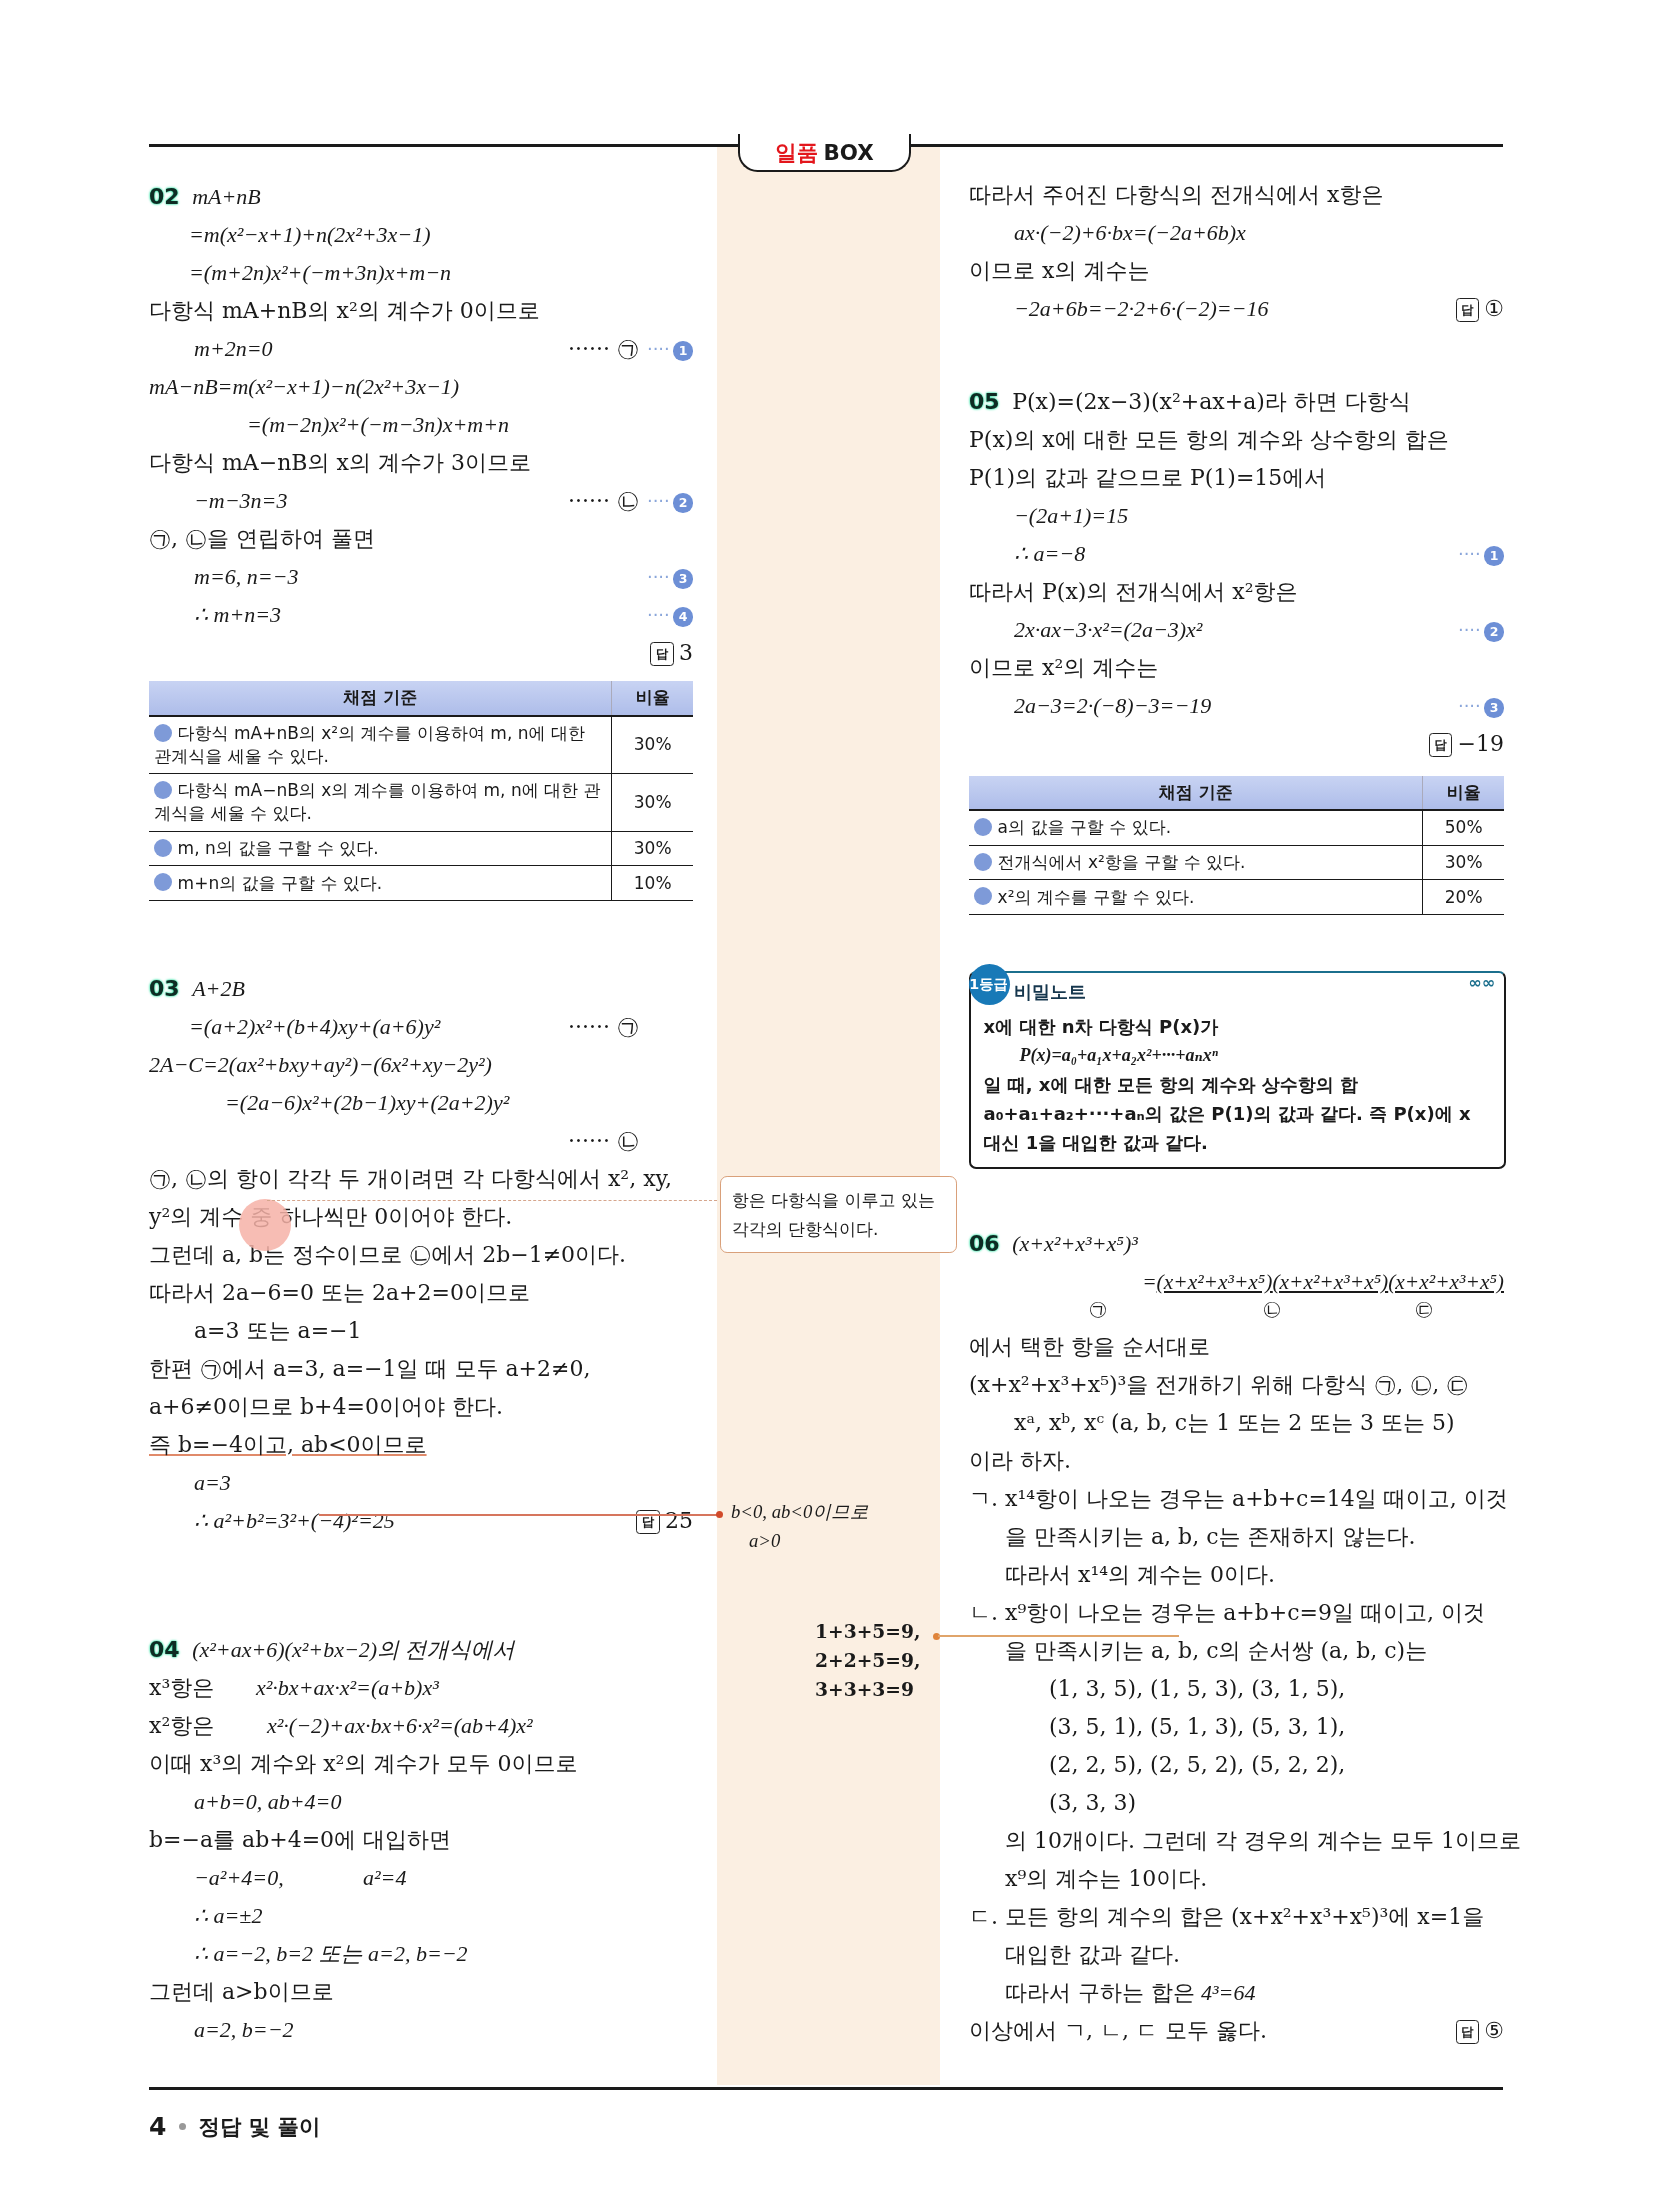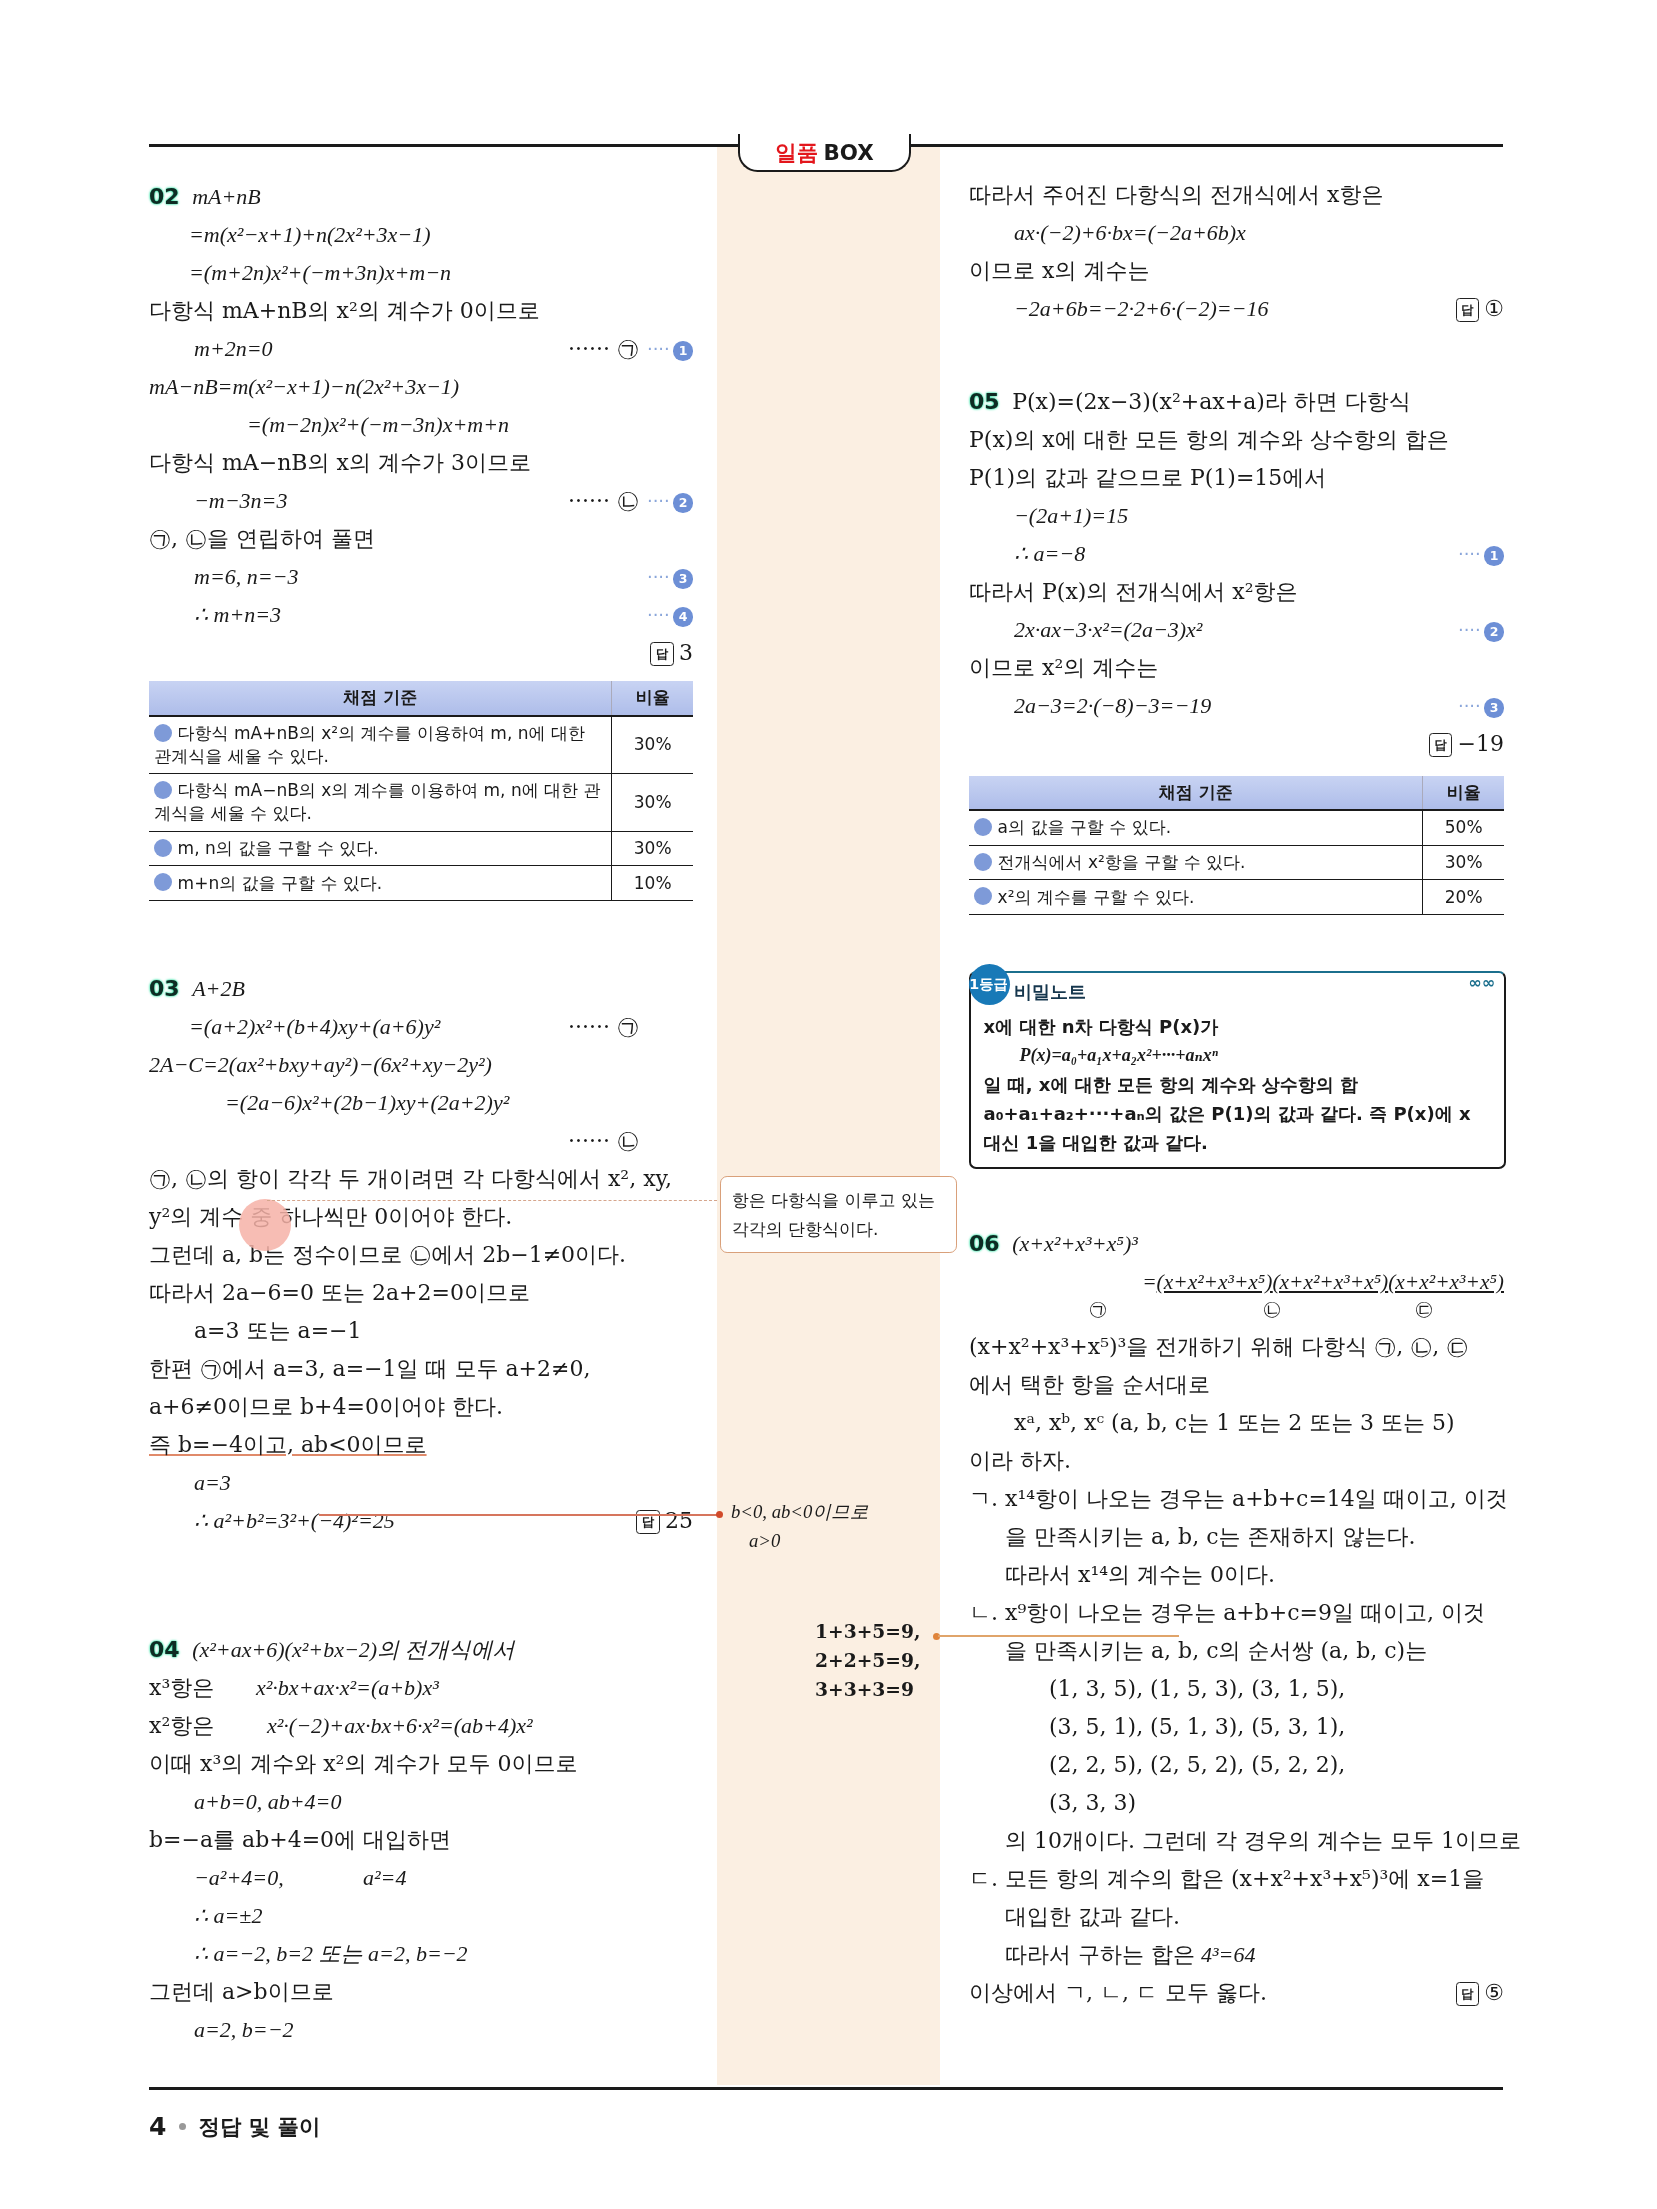--- a/index.html
+++ b/index.html
@@ -233,34 +233,35 @@
 <div class="col" style="left:969px; top:1225px; width:535px;">
   <div class="line"><span class="qnum">06</span><span class="math">(x+x²+x³+x⁵)³</span></div>
   <div class="line math" style="padding-left:25px; font-size:21.4px;text-align:right;">
     <span>=</span><span class="underline-group">(x+x²+x³+x⁵)</span><span class="underline-group">(x+x²+x³+x⁵)</span><span class="underline-group">(x+x²+x³+x⁵)</span>
   </div>
   <div class="line" style="height:27px; position:relative;">
     <span class="circled" style="position:absolute; left:120px; top:-10.7px; font-size:18px">㉠</span>
     <span class="circled" style="position:absolute; left:294px; top:-10.7px; font-size:18px">㉡</span>
     <span class="circled" style="position:absolute; left:446px; top:-10.7px; font-size:18px">㉢</span>
   </div>
+  <div class="line">에서 택한 항을 순서대로</div>
   <div class="line">(x+x²+x³+x⁵)³을 전개하기 위해 다항식 ㉠, ㉡, ㉢</div>
-  <div class="line">에서 택한 항을 순서대로</div>
   <div class="line ind1">xᵃ, xᵇ, xᶜ (a, b, c는 1 또는 2 또는 3 또는 5)</div>
   <div class="line">이라 하자.</div>
   <div class="line">ㄱ. x¹⁴항이 나오는 경우는 a+b+c=14일 때이고, 이것</div>
   <div class="line" style="padding-left:36px">을 만족시키는 a, b, c는 존재하지 않는다.</div>
   <div class="line" style="padding-left:36px">따라서 x¹⁴의 계수는 0이다.</div>
   <div class="line">ㄴ. x⁹항이 나오는 경우는 a+b+c=9일 때이고, 이것</div>
   <div class="line" style="padding-left:36px">을 만족시키는 a, b, c의 순서쌍 (a, b, c)는</div>
   <div class="line" style="padding-left:80px">(1, 3, 5), (1, 5, 3), (3, 1, 5),</div>
   <div class="line" style="padding-left:80px">(3, 5, 1), (5, 1, 3), (5, 3, 1),</div>
   <div class="line" style="padding-left:80px">(2, 2, 5), (2, 5, 2), (5, 2, 2),</div>
   <div class="line" style="padding-left:80px">(3, 3, 3)</div>
   <div class="line" style="padding-left:36px">의 10개이다. 그런데 각 경우의 계수는 모두 1이므로</div>
+  <div class="line" style="padding-left:36px">x⁹의 계수는 10이다.</div>
   <div class="line">ㄷ. 모든 항의 계수의 합은 (x+x²+x³+x⁵)³에 x=1을</div>
   <div class="line" style="padding-left:36px">대입한 값과 같다.</div>
   <div class="line" style="padding-left:36px"><span>따라서 구하는 합은</span><span class="math" style="position:absolute; left:232px">4³=64</span></div>
   <div class="line"><span>이상에서 ㄱ, ㄴ, ㄷ 모두 옳다.</span><span class="ans"><span class="ans-icon">답</span><span>⑤</span></span></div>
 </div>
 
 <div class="bottom-rule"></div>
 <div class="footer">
   <span style="font-size:25px">4</span>
   <span class="bullet"></span>

